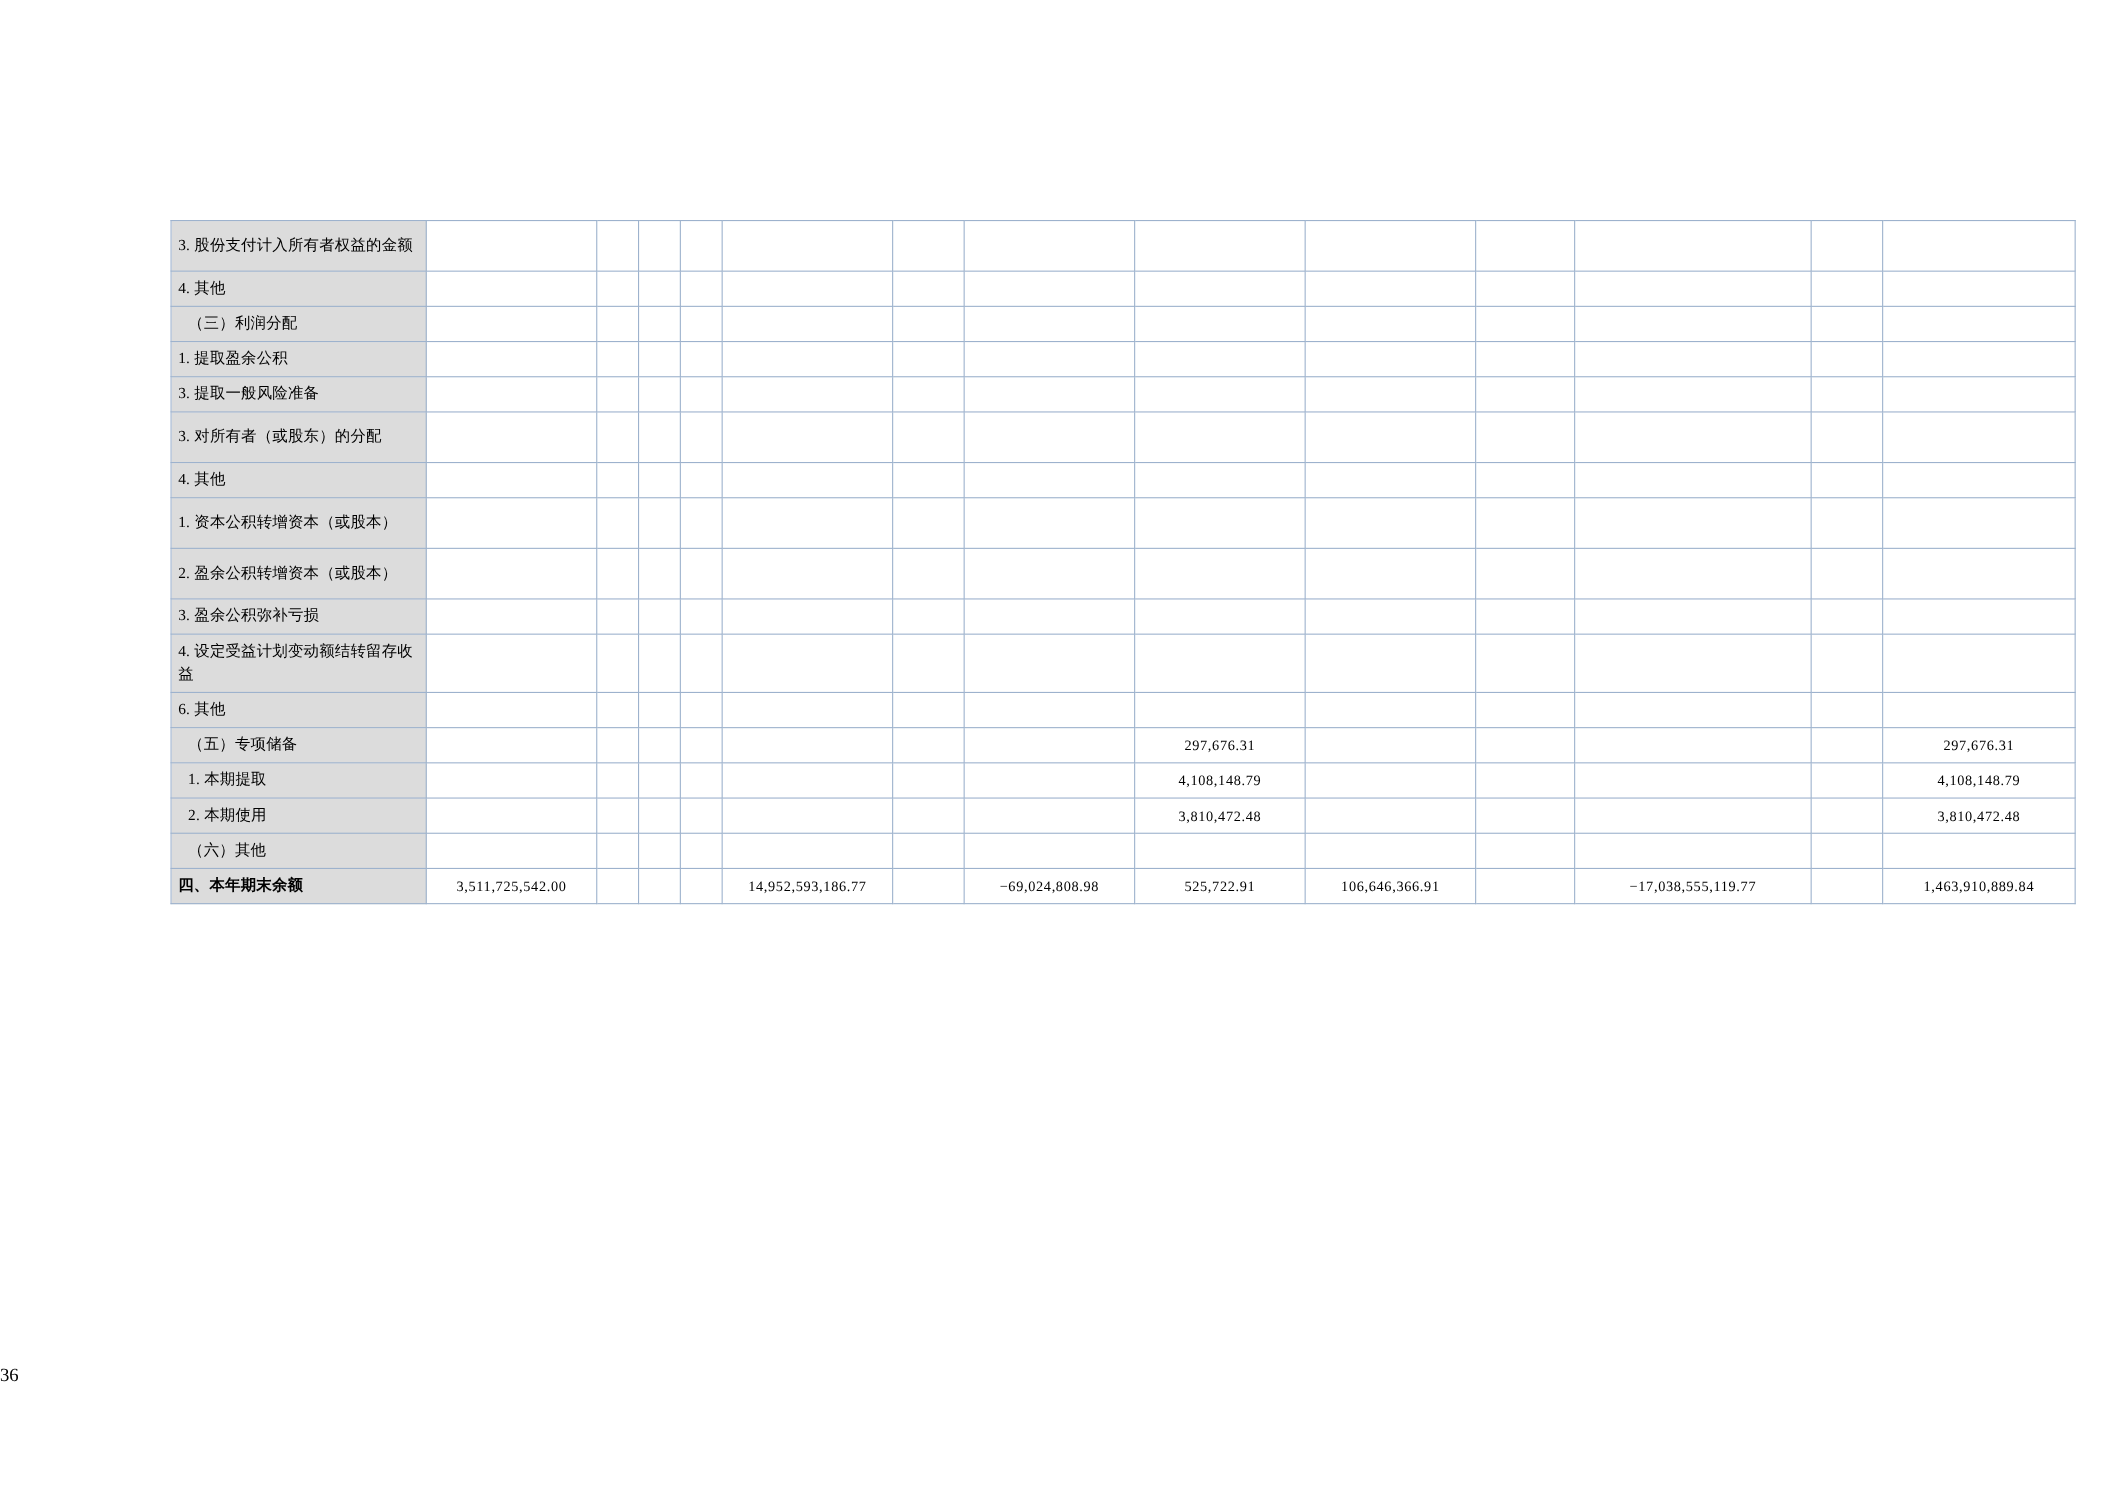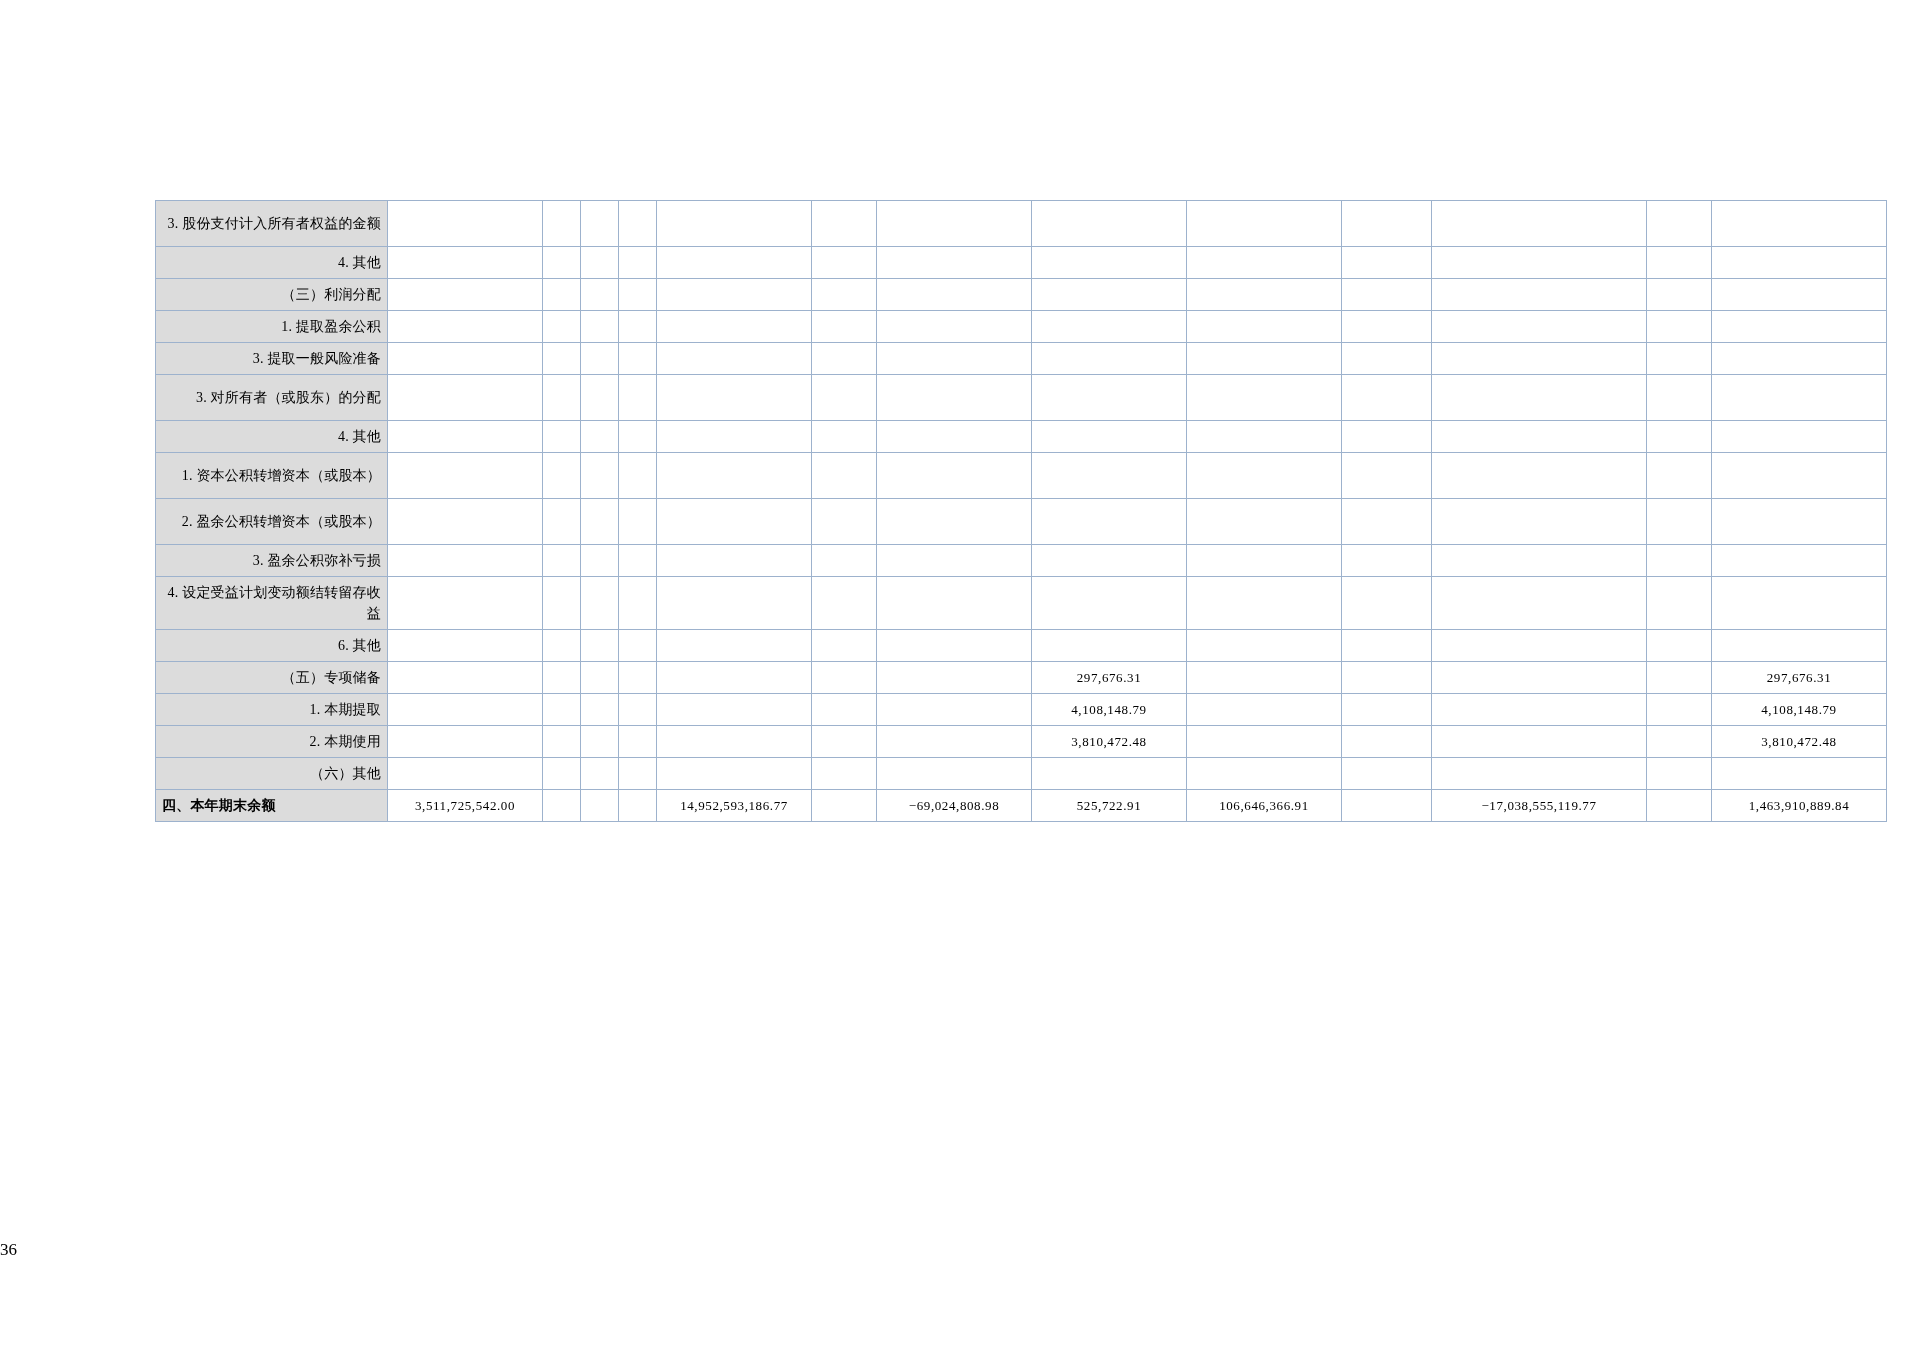--- a/index.html
+++ b/index.html
@@ -37,26 +37,26 @@
   table.fin td {
     border: 1px solid #9db2cd;
     padding: 5px 6px;
     vertical-align: middle;
     height: 28px;
     box-sizing: border-box;
     word-break: break-all;
   }
   td.label {
     background: #dcdcdc;
-    text-align: right;
+    text-align: left;
     font-size: 14px;
     letter-spacing: 0.2px;
   }
   td.label.indent {
-    padding-left: 28px;
+    padding-left: 15px;
   }
   td.num {
     text-align: center;
     font-size: 13px;
     font-family: "Liberation Serif", serif;
     letter-spacing: 0.6px;
   }
   tr.total td.label {
     font-weight: bold;
     text-align: left;

